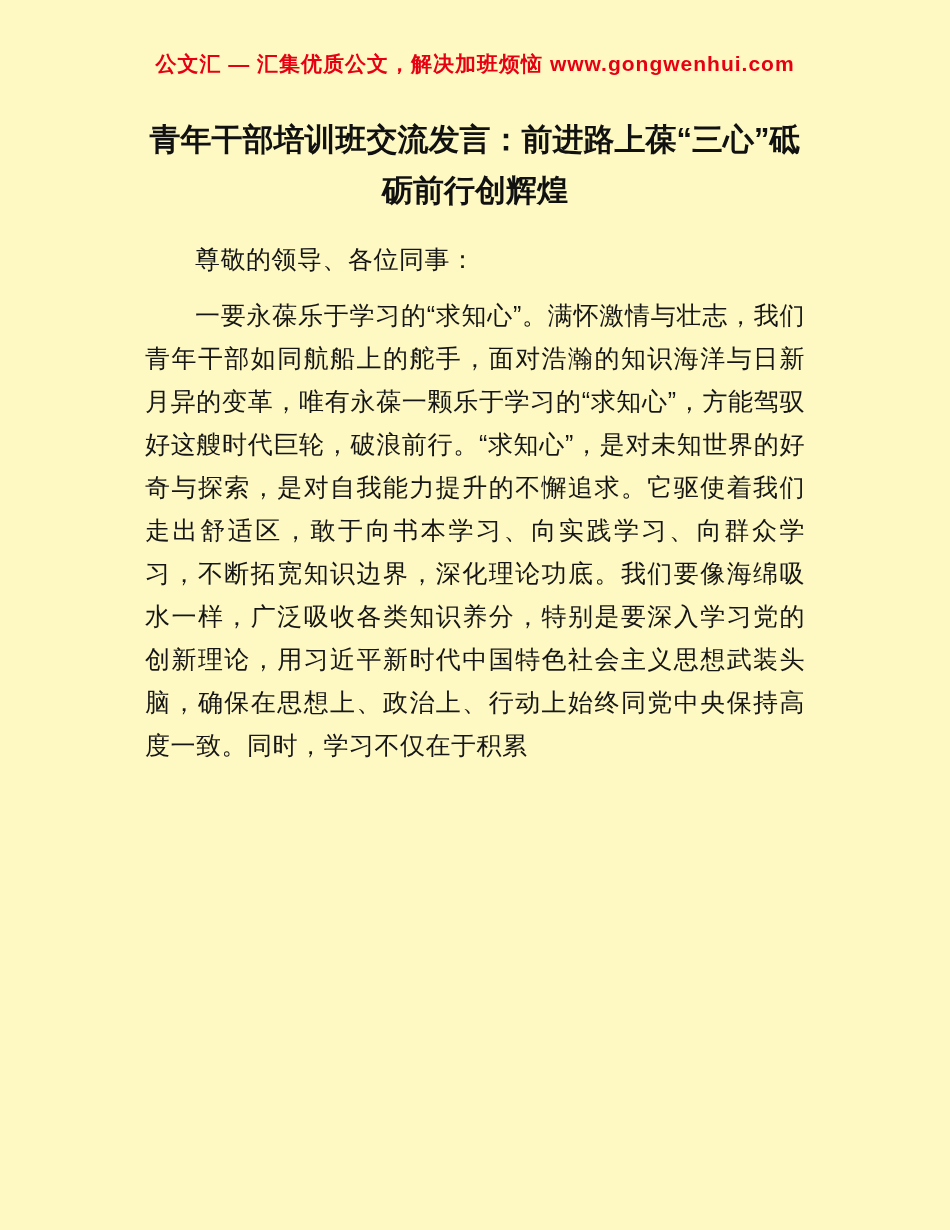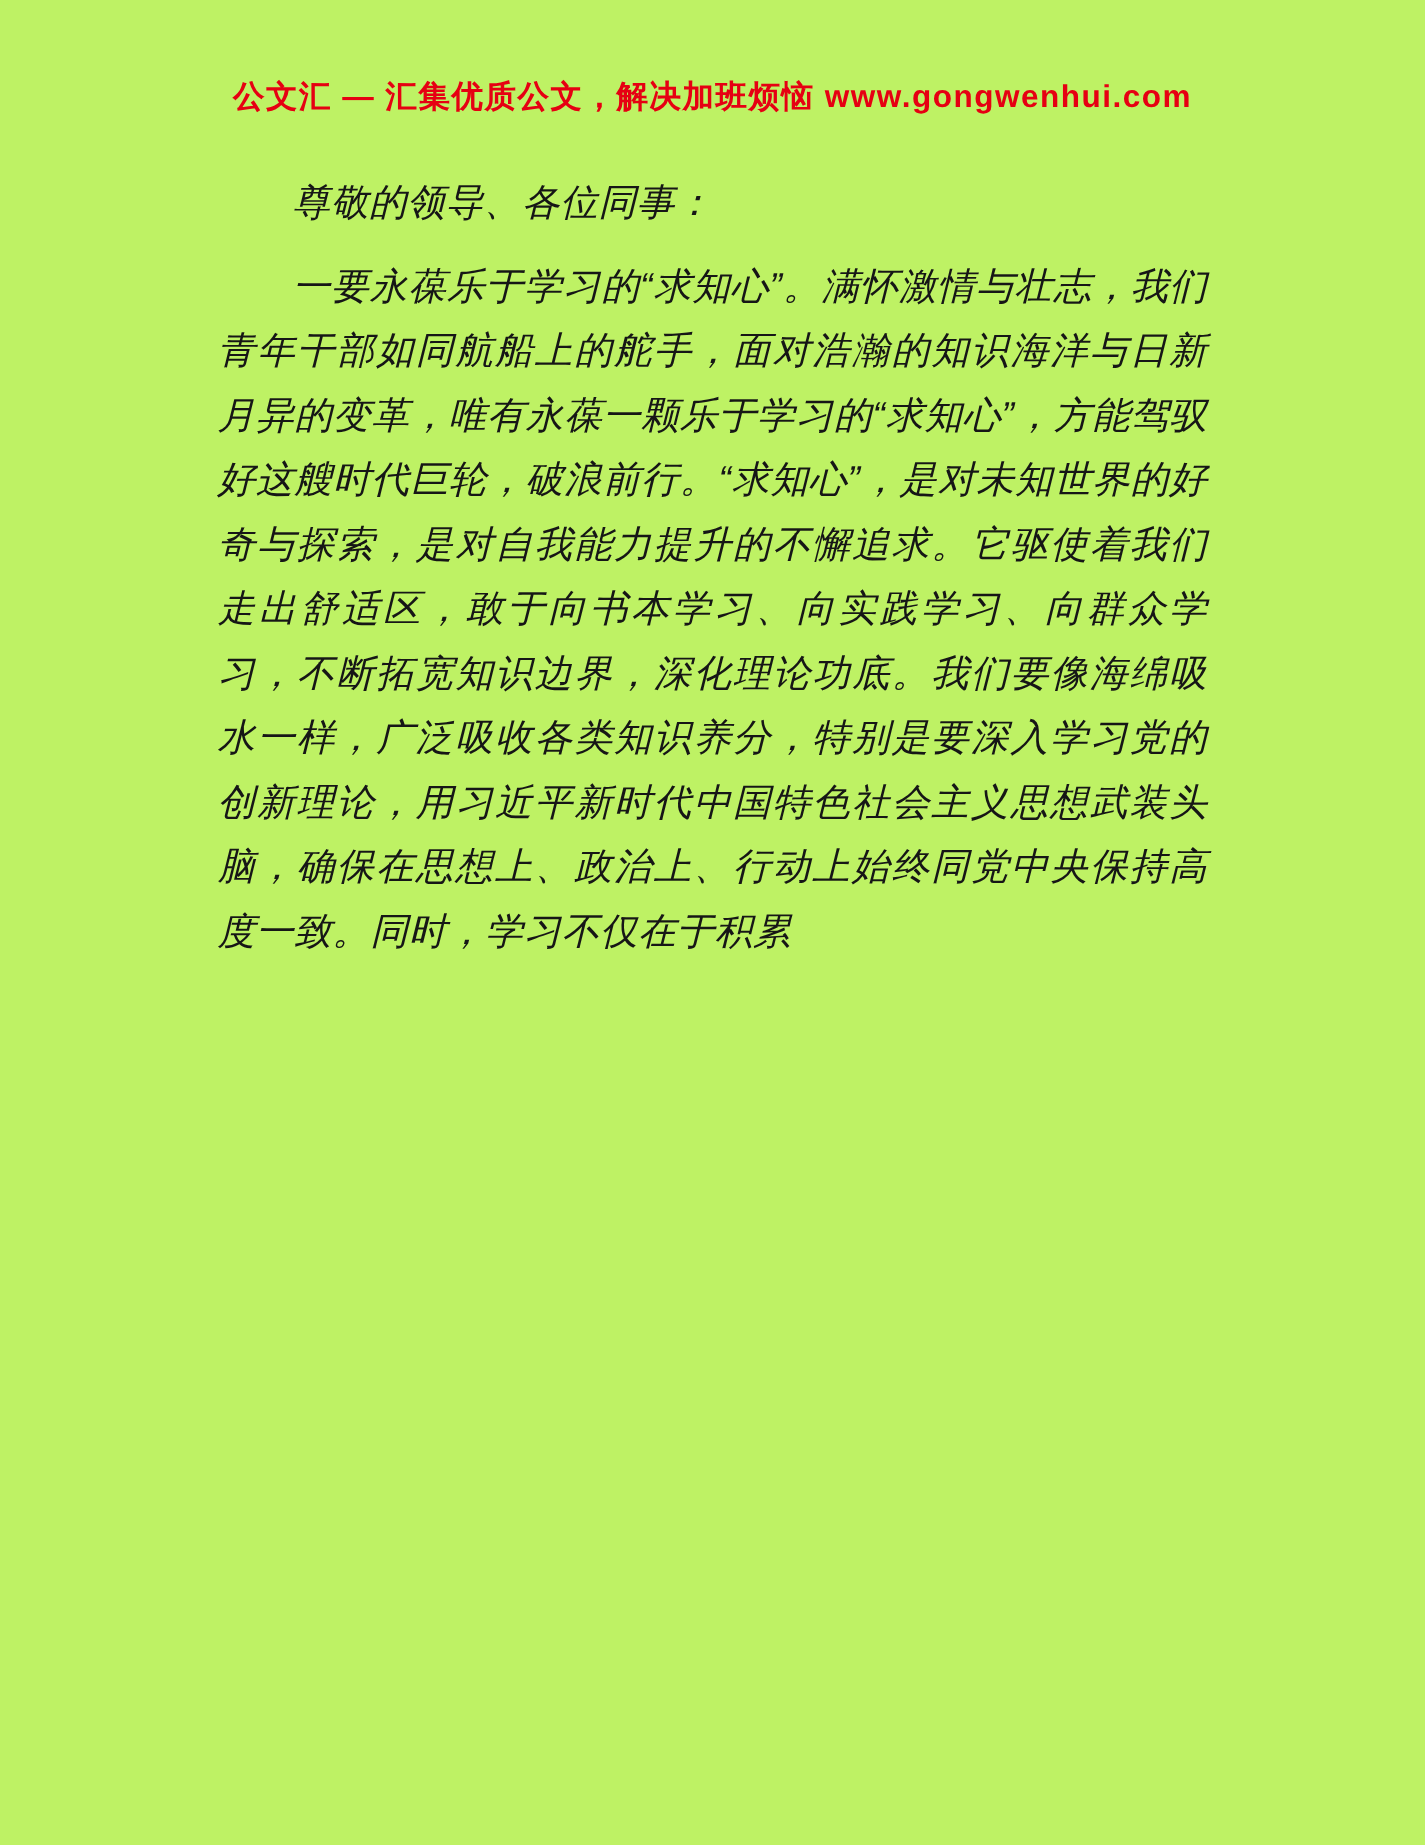--- a/index.html
+++ b/index.html
@@ -7,21 +7,21 @@
     padding: 0;
     background: #f1f1f1;
     font-family: "Liberation Sans", "DejaVu Sans", sans-serif;
   }
   .page {
     position: relative;
     width: 950px;
     height: 1230px;
     box-sizing: border-box;
     padding: 50px 145px 40px 145px;
-    background: #bef264;
+    background: #fef9c3;
     color: #1a1a1a;
     overflow: hidden;
   }
   .watermark {
     text-align: center;
     font-size: 21px;
     font-weight: 700;
     letter-spacing: 1px;
     margin: 0 0 36px 0;
     color: #e60012;
@@ -36,30 +36,30 @@
   }
   .para {
     font-size: 25px;
     line-height: 1.72;
     text-align: justify;
     text-indent: 2em;
     margin: 0 0 13px 0;
     color: #161616;
     letter-spacing: 0.5px;
     word-break: break-all;
-    font-style: italic;
   }
 </style>
 </head>
 <body>
 
 <div class="page">
 
   <p class="watermark">公文汇 — 汇集优质公文，解决加班烦恼 www.gongwenhui.com</p>
 
+  <h1 class="doc-title">青年干部培训班交流发言：前进路上葆“三心”砥砺前行创辉煌</h1>
 
   <p class="para">尊敬的领导、各位同事：</p>
 
 
 
   <p class="para">一要永葆乐于学习的“求知心”。满怀激情与壮志，我们青年干部如同航船上的舵手，面对浩瀚的知识海洋与日新月异的变革，唯有永葆一颗乐于学习的“求知心”，方能驾驭好这艘时代巨轮，破浪前行。“求知心”，是对未知世界的好奇与探索，是对自我能力提升的不懈追求。它驱使着我们走出舒适区，敢于向书本学习、向实践学习、向群众学习，不断拓宽知识边界，深化理论功底。我们要像海绵吸水一样，广泛吸收各类知识养分，特别是要深入学习党的创新理论，用习近平新时代中国特色社会主义思想武装头脑，确保在思想上、政治上、行动上始终同党中央保持高度一致。同时，学习不仅在于积累</p>
 
 </div>
 
 </body></html>

